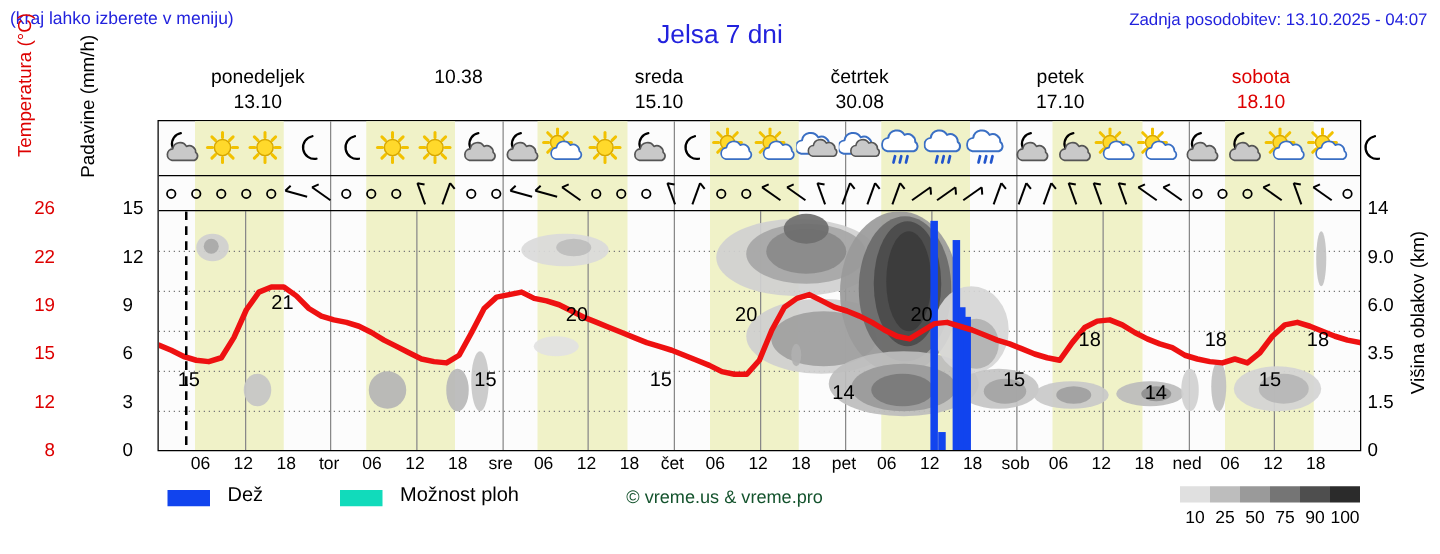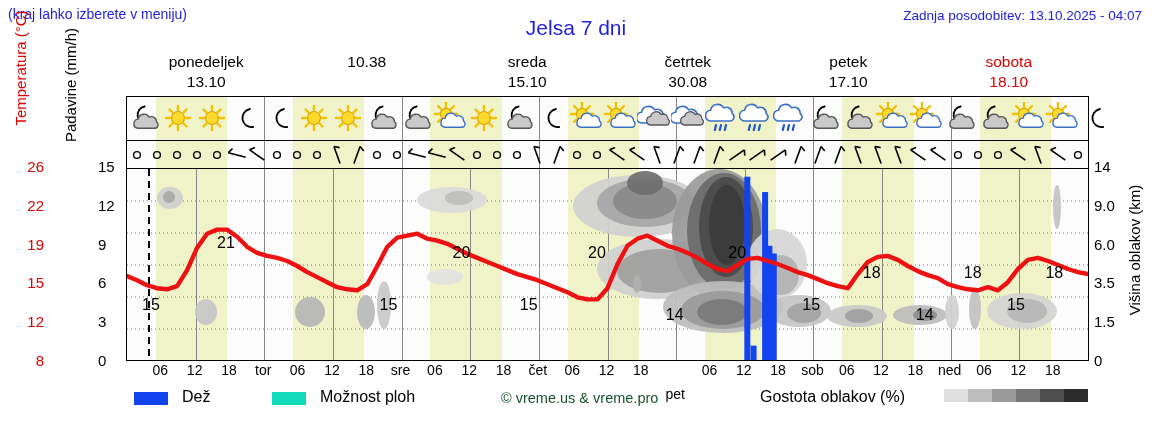--- a/index.html
+++ b/index.html
@@ -973,44 +973,51 @@
       <div class="xlab" style="left: 205.929px;">12</div>
       <div class="xlab" style="left: 240.25px;">18</div>
       <div class="xlab" style="left: 274.571px;">sre</div>
       <div class="xlab" style="left: 308.893px;">06</div>
       <div class="xlab" style="left: 343.214px;">12</div>
       <div class="xlab" style="left: 377.536px;">18</div>
       <div class="xlab" style="left: 411.857px;">čet</div>
       <div class="xlab" style="left: 446.179px;">06</div>
       <div class="xlab" style="left: 480.5px;">12</div>
       <div class="xlab" style="left: 514.821px;">18</div>
-      <div class="xlab" style="left: 549.143px; margin-top: 24px;">pet</div>
+      <div class="xlab" style="left: 549.143px;">pet</div>
       <div class="xlab" style="left: 583.464px;">06</div>
       <div class="xlab" style="left: 617.786px;">12</div>
       <div class="xlab" style="left: 652.107px;">18</div>
       <div class="xlab" style="left: 686.429px;">sob</div>
       <div class="xlab" style="left: 720.75px;">06</div>
       <div class="xlab" style="left: 755.071px;">12</div>
       <div class="xlab" style="left: 789.393px;">18</div>
       <div class="xlab" style="left: 823.714px;">ned</div>
       <div class="xlab" style="left: 858.036px;">06</div>
       <div class="xlab" style="left: 892.357px;">12</div>
       <div class="xlab" style="left: 926.679px;">18</div>
     </div>
 
   <div class="legend">
     <div class="lg-swatch" id="sw-rain" style="left: 8px; top: 6px; background: rgb(17, 68, 238);"></div>
     <div class="lg-text" style="left:56px; top:2px;">Dež</div>
     <div class="lg-swatch" id="sw-show" style="left: 146px; top: 6px; background: rgb(17, 219, 187);"></div>
     <div class="lg-text" style="left:194px; top:2px;">Možnost ploh</div>
     <div class="lg-credit" style="left:375px; top:4px;">© vreme.us &amp; vreme.pro</div>
-    <div class="lg-text" style="left:634px; top:2px;">Gostota oblakov (%)</div>
     <div class="cloudscale" id="cloudscale" style="left:818px; top:3px;">
         <i style="background: rgb(224, 224, 224);"></i>
         <i style="background: rgb(189, 189, 189);"></i>
         <i style="background: rgb(154, 154, 154);"></i>
         <i style="background: rgb(117, 117, 117);"></i>
         <i style="background: rgb(78, 78, 78);"></i>
         <i style="background: rgb(43, 43, 43);"></i>
       </div>
+    <div class="cs-labels" id="cs-labels" style="left:818px; top:19px; width:150px; height:18px;">
+        <span style="left: 12px;">10</span>
+        <span style="left: 36px;">25</span>
+        <span style="left: 60px;">50</span>
+        <span style="left: 84px;">75</span>
+        <span style="left: 108px;">90</span>
+        <span style="left: 132px;">100</span>
+      </div>
   </div>
 
 </div>
 
 </body></html>

